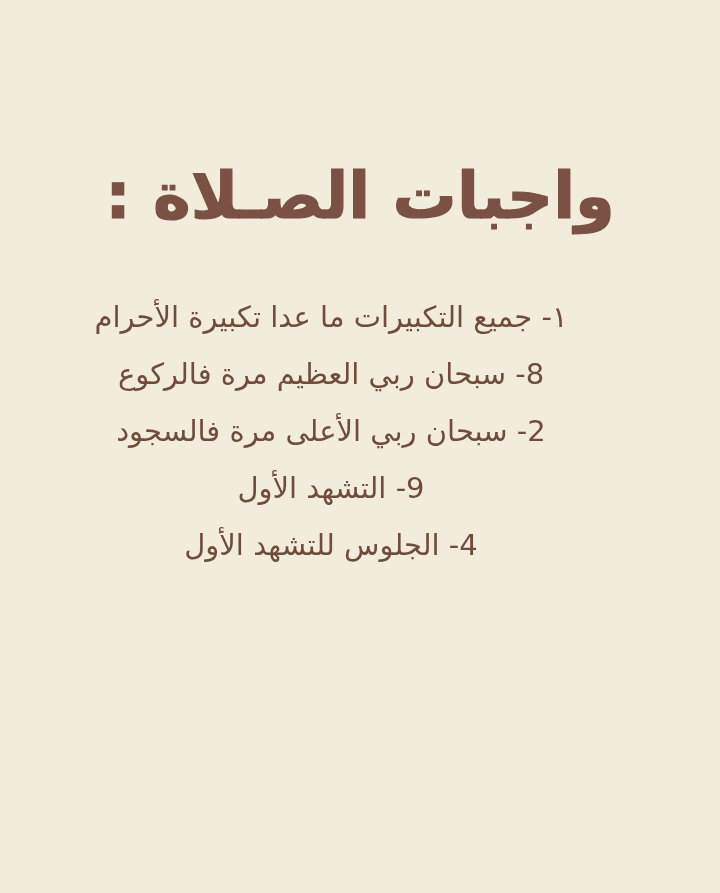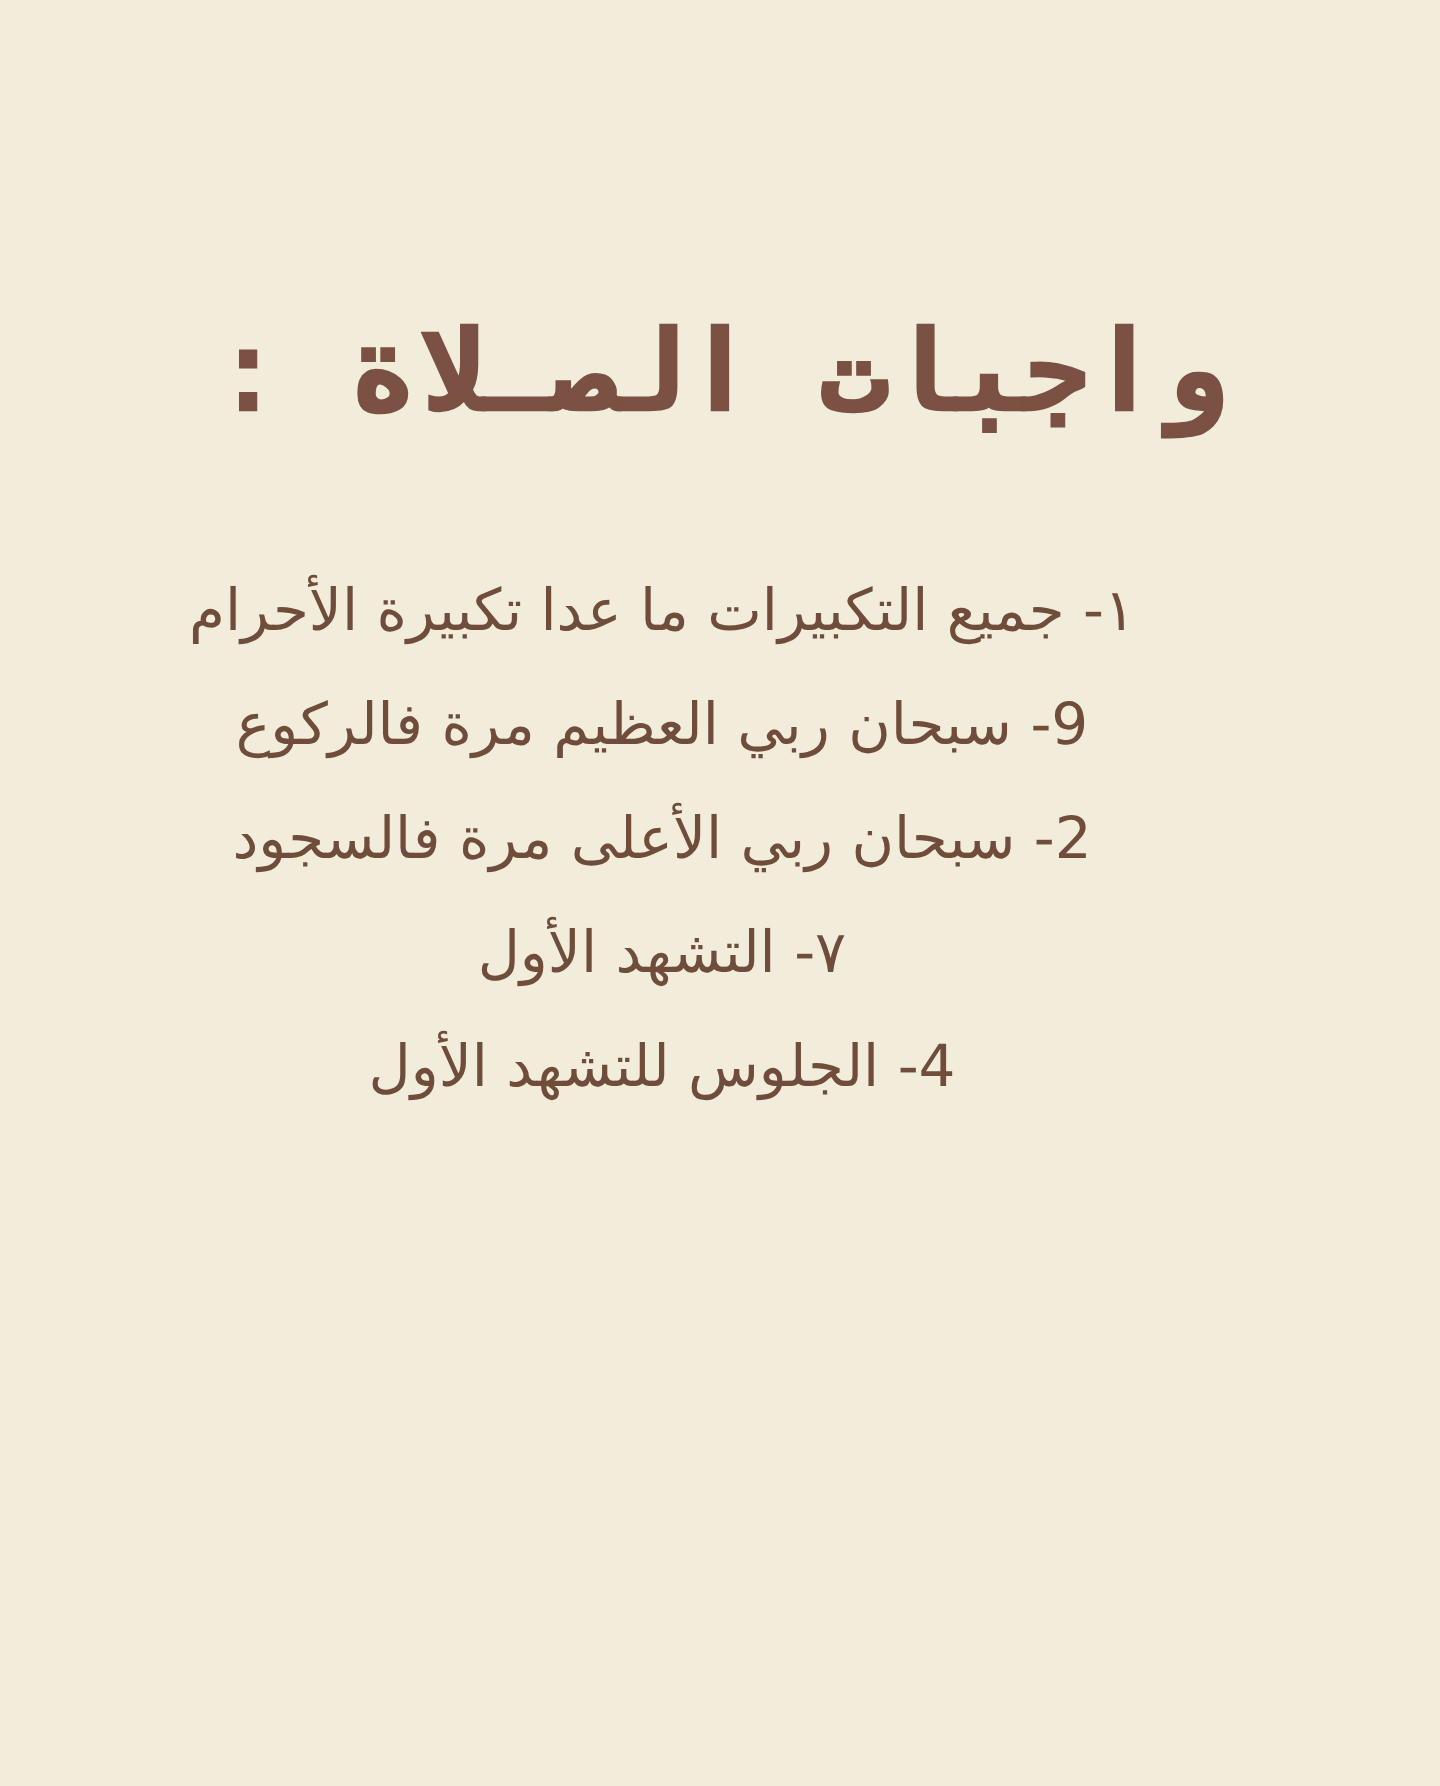--- a/index.html
+++ b/index.html
@@ -16,27 +16,26 @@
   }
   .page {
     position: relative;
     width: 720px;
     height: 893px;
   }
   .page-title {
     margin: 150px 0 0 0;
     padding: 0;
     text-align: center;
-    font-size: 56px;
+    font-size: 64px;
     line-height: 1.45;
     font-weight: bold;
     color: var(--title-color, #7A5142);
     -webkit-text-stroke: 1.2px var(--title-color, #7A5142);
     letter-spacing: 0;
-    font-family: Liberation Mono, monospace;
   }
   .obligations-list {
     list-style: none;
     margin: 46px 0 0 0;
     padding: 0 58px 0 0;
   }
   .obligations-list li {
     font-size: 29px;
     line-height: 57px;
     text-align: center;
@@ -45,18 +44,18 @@
   }
 </style>
 </head>
 <body>
 
 <div class="page">
   <h1 class="page-title">واجبات الصـلاة :</h1>
 
   <ol class="obligations-list">
     <li>١- جميع التكبيرات ما عدا تكبيرة الأحرام</li>
-    <li>9- سبحان ربي العظيم مرة فالركوع</li>
+    <li>8- سبحان ربي العظيم مرة فالركوع</li>
     <li>2- سبحان ربي الأعلى مرة فالسجود</li>
-    <li>٧- التشهد الأول</li>
+    <li>9- التشهد الأول</li>
     <li>4- الجلوس للتشهد الأول</li>
   </ol>
 </div>
 
 </body></html>

